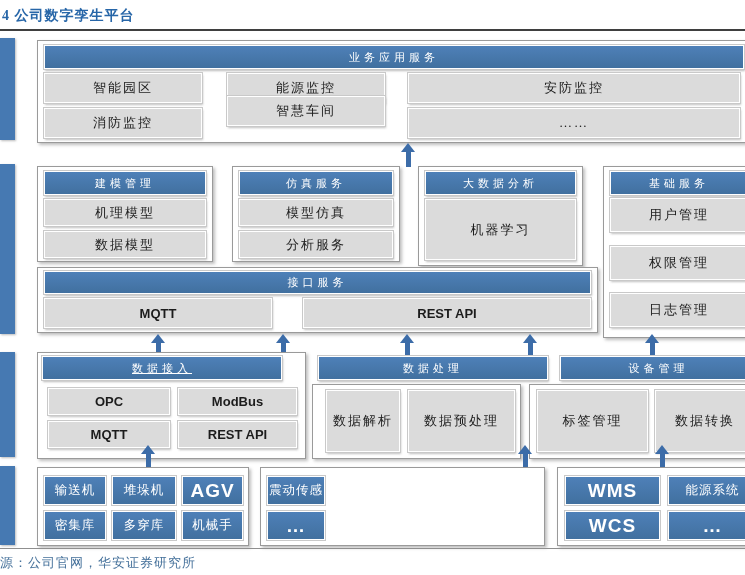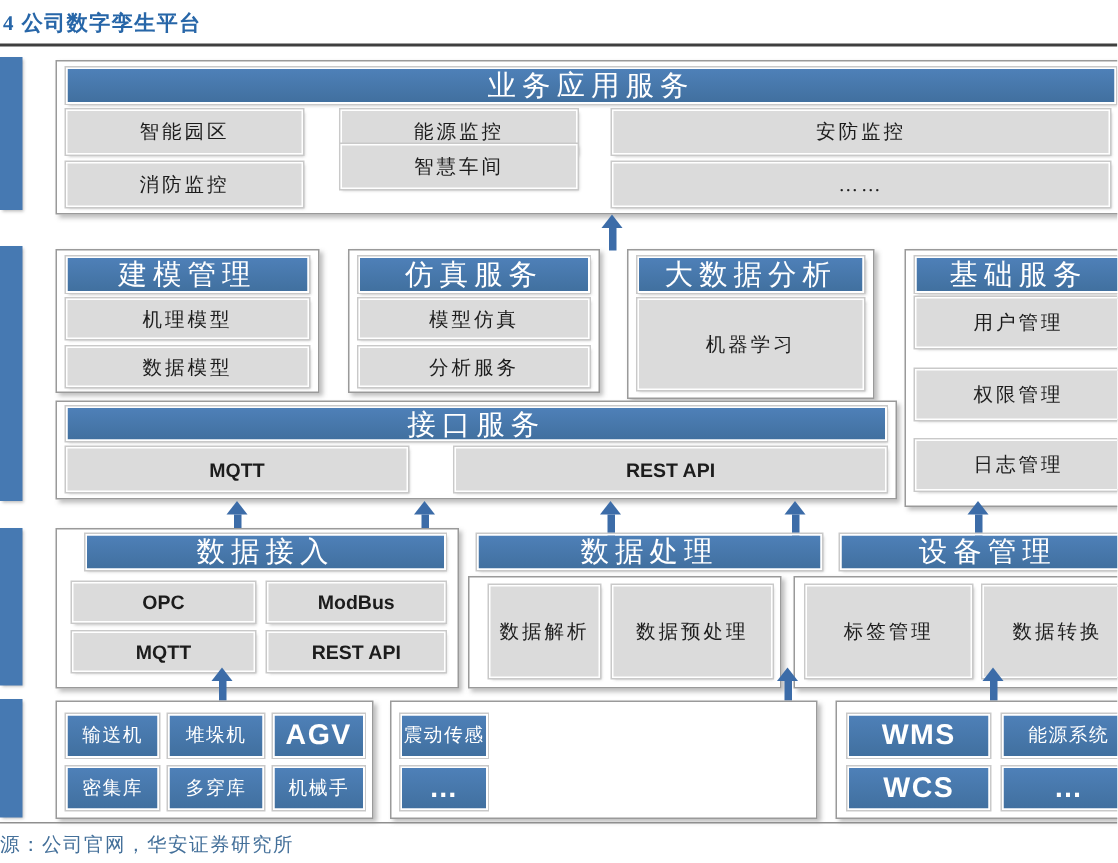--- a/index.html
+++ b/index.html
@@ -7,21 +7,21 @@
         font-family:"Liberation Serif",serif;}
   .title{position:absolute;left:2px;top:7px;font-size:14px;font-weight:bold;
          color:#2766A8;letter-spacing:1px;white-space:nowrap;}
   .rule-top{position:absolute;left:0;top:29px;width:745px;height:2px;background:#3f3f3f;}
   .rule-bottom{position:absolute;left:0;top:548px;width:745px;height:1px;background:#8f8f8f;}
   .src{position:absolute;left:0px;top:554px;font-size:13px;color:#44709A;letter-spacing:1px;white-space:nowrap;}
   .container{position:absolute;background:#fff;border:1.6px solid #9a9a9a;
              box-shadow:2px 2px 3px rgba(110,110,110,.45);box-sizing:border-box;}
   .hdr{position:absolute;background:linear-gradient(180deg,#4e80b8,#41709f);
        color:#fff;display:flex;align-items:center;justify-content:center;
-       font-size:19px;letter-spacing:4px;border:1px solid #fff;
+       font-size:11px;letter-spacing:4px;border:1px solid #fff;
        box-shadow:0 0 0 1px #c9c9c9,1px 1.5px 2px rgba(120,120,120,.5);
        box-sizing:border-box;white-space:nowrap;overflow:hidden;}
   .cell{position:absolute;background:#DBDBDB;border:1px solid #fff;
         box-shadow:0 0 0 1px #c9c9c9,1px 1.5px 2px rgba(120,120,120,.45);
         color:#1c1c1c;display:flex;align-items:center;justify-content:center;
         font-size:13px;letter-spacing:2px;box-sizing:border-box;white-space:nowrap;overflow:hidden;}
   .latin{letter-spacing:0;font-family:"Liberation Sans",sans-serif;font-weight:600;font-size:13px;}
   .dev{position:absolute;background:linear-gradient(180deg,#4e80b8,#41709f);
        border:1px solid #fff;box-shadow:0 0 0 1px #c9c9c9;
        color:#fff;display:flex;align-items:center;justify-content:center;
@@ -85,21 +85,21 @@
   <div class="cell latin" style="left:44px;top:298px;width:228px;height:30px;">MQTT</div>
   <div class="cell latin" style="left:303px;top:298px;width:288px;height:30px;">REST API</div>
 
   <div class="arrow" style="left:151px;top:334px;height:26px;"></div>
   <div class="arrow" style="left:276px;top:334px;height:26px;"></div>
   <div class="arrow" style="left:400px;top:334px;height:26px;"></div>
   <div class="arrow" style="left:523px;top:334px;height:26px;"></div>
   <div class="arrow" style="left:645px;top:334px;height:26px;"></div>
 
   <div class="container" style="left:37px;top:352px;width:269px;height:107px;"></div>
-  <div class="hdr" style="left:57px;top:356px;width:240px;height:24px;">数据接入</div>
+  <div class="hdr" style="left:42px;top:356px;width:240px;height:24px;text-decoration:underline;">数据接入</div>
   <div class="cell latin" style="left:48px;top:388px;width:122px;height:27px;">OPC</div>
   <div class="cell latin" style="left:178px;top:388px;width:119px;height:27px;">ModBus</div>
   <div class="cell latin" style="left:48px;top:421px;width:122px;height:27px;">MQTT</div>
   <div class="cell latin" style="left:178px;top:421px;width:119px;height:27px;">REST API</div>
 
   <div class="hdr" style="left:318px;top:356px;width:230px;height:24px;">数据处理</div>
   <div class="container" style="left:312px;top:384px;width:209px;height:75px;"></div>
   <div class="cell" style="left:326px;top:390px;width:74px;height:62px;">数据解析</div>
   <div class="cell" style="left:408px;top:390px;width:107px;height:62px;">数据预处理</div>
 

